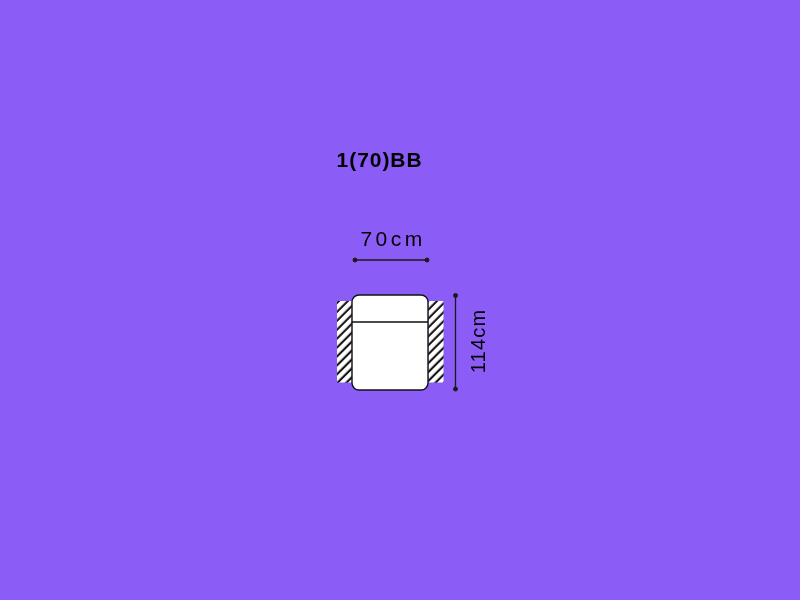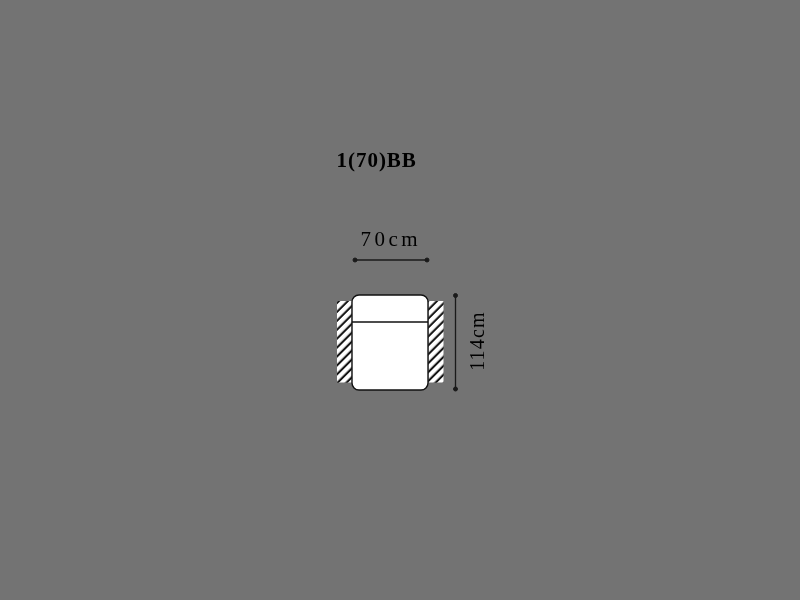--- a/index.html
+++ b/index.html
@@ -1,17 +1,17 @@
 <!DOCTYPE html>
 <html><head>
 <meta charset="utf-8">
 <style>
   html,body{margin:0;padding:0;background:#ffffff;}
-  .stage{position:relative;width:800px;height:600px;background:#737373;overflow:hidden;
-         font-family:Liberation Serif, serif;}
+  .stage{position:relative;width:800px;height:600px;background:#8b5cf6;overflow:hidden;
+         font-family:Liberation Sans, sans-serif;}
   svg{position:absolute;left:0;top:0;}
   text{fill:#000000;}
 </style>
 </head>
 <body>
 
 <div class="stage">
 <svg width="800" height="600" viewBox="0 0 800 600">
   <defs>
     <pattern id="hatch" width="6.3" height="6.3" patternUnits="userSpaceOnUse" patternTransform="rotate(-45 0 0)">

